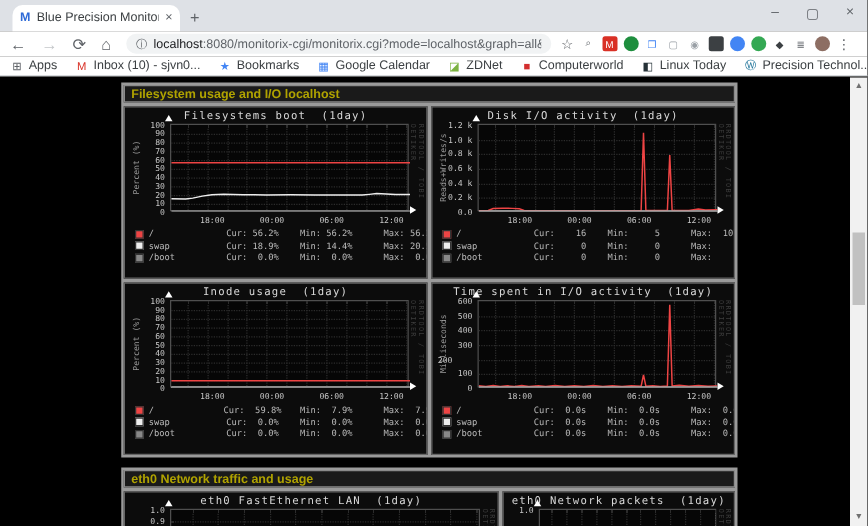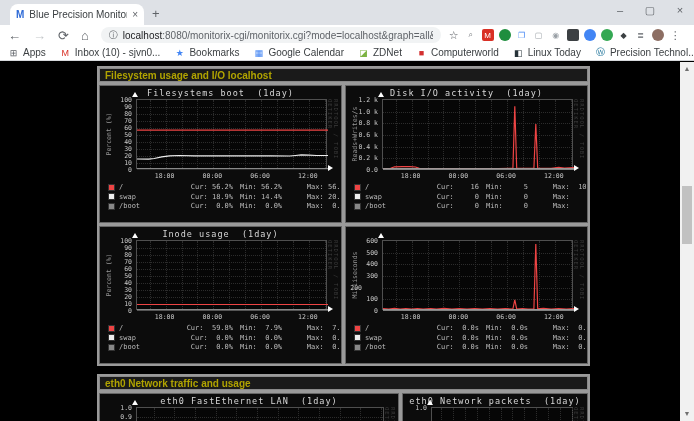--- a/index.html
+++ b/index.html
@@ -52,32 +52,32 @@
 
   
   .ch-title { position:absolute; top:2px; left:0; right:0; text-align:center; color:#d8d8d8;
               font:8.5px "DejaVu Sans Mono", monospace; letter-spacing:1px; white-space:pre; }
   .ch-ylabel { position:absolute; color:#9a9a9a; font:6.5px "DejaVu Sans Mono", monospace;
                transform:rotate(-90deg); transform-origin:center; white-space:nowrap; }
   .ch-plot { position:absolute; background:#060606; border:1px solid #4f4f4f; }
   .gridline-h { position:absolute; left:0; right:0; border-top:1px dotted #2c2c2c; }
   .gridline-v { position:absolute; top:0; bottom:0; border-left:1px dotted #2c2c2c; }
   .ch-ytick { position:absolute; color:#c8c8c8; font:6.5px "DejaVu Sans Mono", monospace; text-align:right; }
-  .ch-xtick { position:absolute; color:#c8c8c8; font:6.5px "DejaVu Sans Mono", monospace; width:30px; text-align:center; }
+  .ch-xtick { position:absolute; color:#c8c8c8; font:6.5px "DejaVu Sans Mono", monospace; width:30px; text-align:right; }
   .ch-arrow-up { position:absolute; width:0; height:0; border-left:3px solid transparent;
                  border-right:3px solid transparent; border-bottom:5px solid #fff; }
   .ch-arrow-right { position:absolute; width:0; height:0; border-top:3px solid transparent;
                     border-bottom:3px solid transparent; border-left:5px solid #fff; }
   .ch-watermark { position:absolute; color:#3d3d3d; font:5.5px "DejaVu Sans Mono", monospace;
                   writing-mode:vertical-rl; letter-spacing:1px; }
   .ch-legend-row { position:absolute; left:8px; right:4px; display:flex; align-items:center;
                    font:7px "DejaVu Sans Mono", monospace; color:#bbb; white-space:pre; }
   .lg-swatch { width:7px; height:7px; margin-right:4px; border:1px solid #333; flex:0 0 auto; }
   .lg-name { flex:0 0 52px; }
-  .lg-cur { flex:0 0 62px; text-align:right; }
+  .lg-cur { flex:0 0 62px; text-align:center; }
   .lg-min { flex:0 0 56px; text-align:center; }
   .lg-max { flex:0 0 60px; text-align:right; }
 
   
   .scrollbar { position:absolute; right:0; top:62px; width:14px; height:359px; background:#f1f1f1; }
   .sb-arrow { position:absolute; left:0; width:14px; height:14px; color:#707070; font-size:7px;
               text-align:center; line-height:14px; }
   .sb-thumb { position:absolute; left:2px; width:10px; background:#c1c1c1; }
 </style>
 </head>
@@ -311,20 +311,21 @@
           <div class="ch-xtick" style="left: 145.15px; top: 86px;">06:00</div>
           <div class="ch-xtick" style="left: 192.9px; top: 86px;">12:00</div>
           <div class="ch-arrow-up" style="left: 32px; top: 6px;"></div>
           <div class="ch-arrow-right" style="left: 228px; top: 79px;"></div>
           <div class="ch-watermark" style="right: 2px; top: 13px; height: 70px;">RRDTOOL / TOBI OETIKER</div>
           <div class="ch-legend-row" style="top: 97px;"><span class="lg-swatch" style="background: rgb(238, 68, 68);"></span><span class="lg-name">/</span><span class="lg-cur">Cur:  59.8%</span><span class="lg-min">Min:  7.9%</span><span class="lg-max">Max:  7.9%</span></div>
           <div class="ch-legend-row" style="top: 106.5px;"><span class="lg-swatch" style="background: rgb(238, 238, 238);"></span><span class="lg-name">swap</span><span class="lg-cur">Cur:  0.0%</span><span class="lg-min">Min:  0.0%</span><span class="lg-max">Max:  0.0%</span></div>
           <div class="ch-legend-row" style="top: 116px;"><span class="lg-swatch" style="background: rgb(136, 136, 136);"></span><span class="lg-name">/boot</span><span class="lg-cur">Cur:  0.0%</span><span class="lg-min">Min:  0.0%</span><span class="lg-max">Max:  0.0%</span></div>
         </div>
       <div class="chart-cell">
+          <div class="ch-title">Time spent in I/O activity  (1day)</div>
           <div class="ch-ylabel" style="left: -26px; top: 44px; width: 70px; text-align: center;">Milliseconds</div>
           <div class="ch-plot" style="left: 36px; top: 13px; width: 191px; height: 70px;">
             <div class="gridline-h" style="top: 11.69px;"></div>
             <div class="gridline-h" style="top: 23.31px;"></div>
             <div class="gridline-h" style="top: 35px;"></div>
             <div class="gridline-h" style="top: 46.69px;"></div>
             <div class="gridline-h" style="top: 58.31px;"></div>
             <div class="gridline-v" style="left: 12.7397px;"></div>
             <div class="gridline-v" style="left: 28.6564px;"></div>
             <div class="gridline-v" style="left: 44.573px;"></div>

